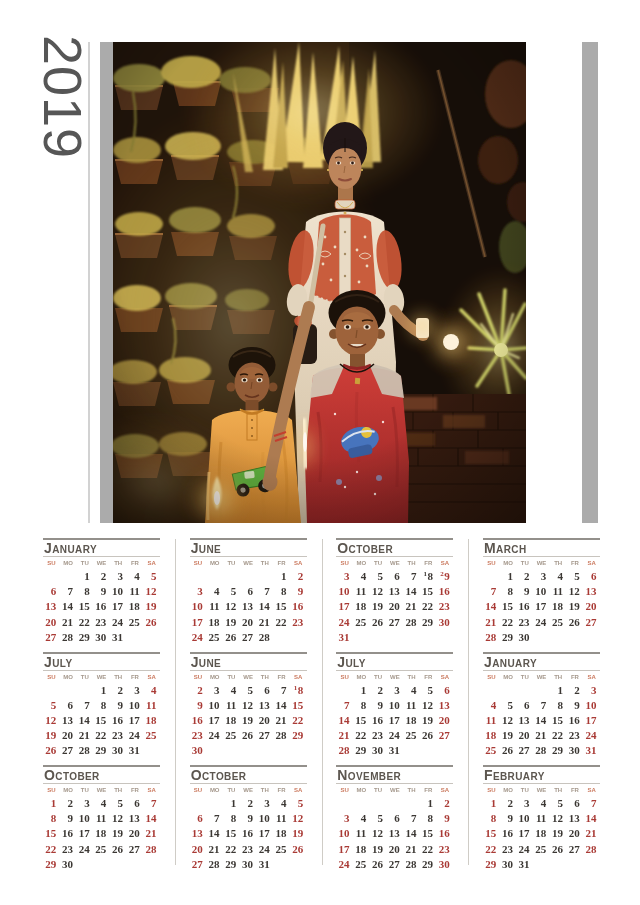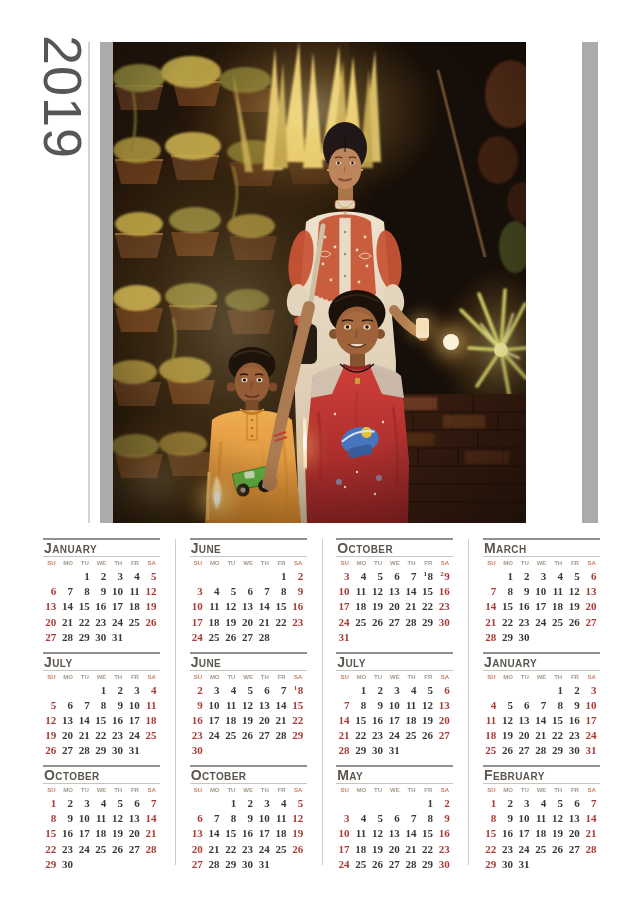--- a/index.html
+++ b/index.html
@@ -988,21 +988,21 @@
               <span class="day">29</span>
               <span class="day">30</span>
               <span class="day">31</span>
               <span class="day"></span>
               <span class="day we"></span>
             </div>
           </div>
   </div>
         <div class="month">
     <div class="rule-top"></div>
-    <h3 class="month-name">May</h3>
+    <h3 class="month-name">November</h3>
     <div class="rule-sub"></div>
     <div class="dow-row">
             <span class="dow we">SU</span>
             <span class="dow">MO</span>
             <span class="dow">TU</span>
             <span class="dow">WE</span>
             <span class="dow">TH</span>
             <span class="dow">FR</span>
             <span class="dow we">SA</span>
           </div>

